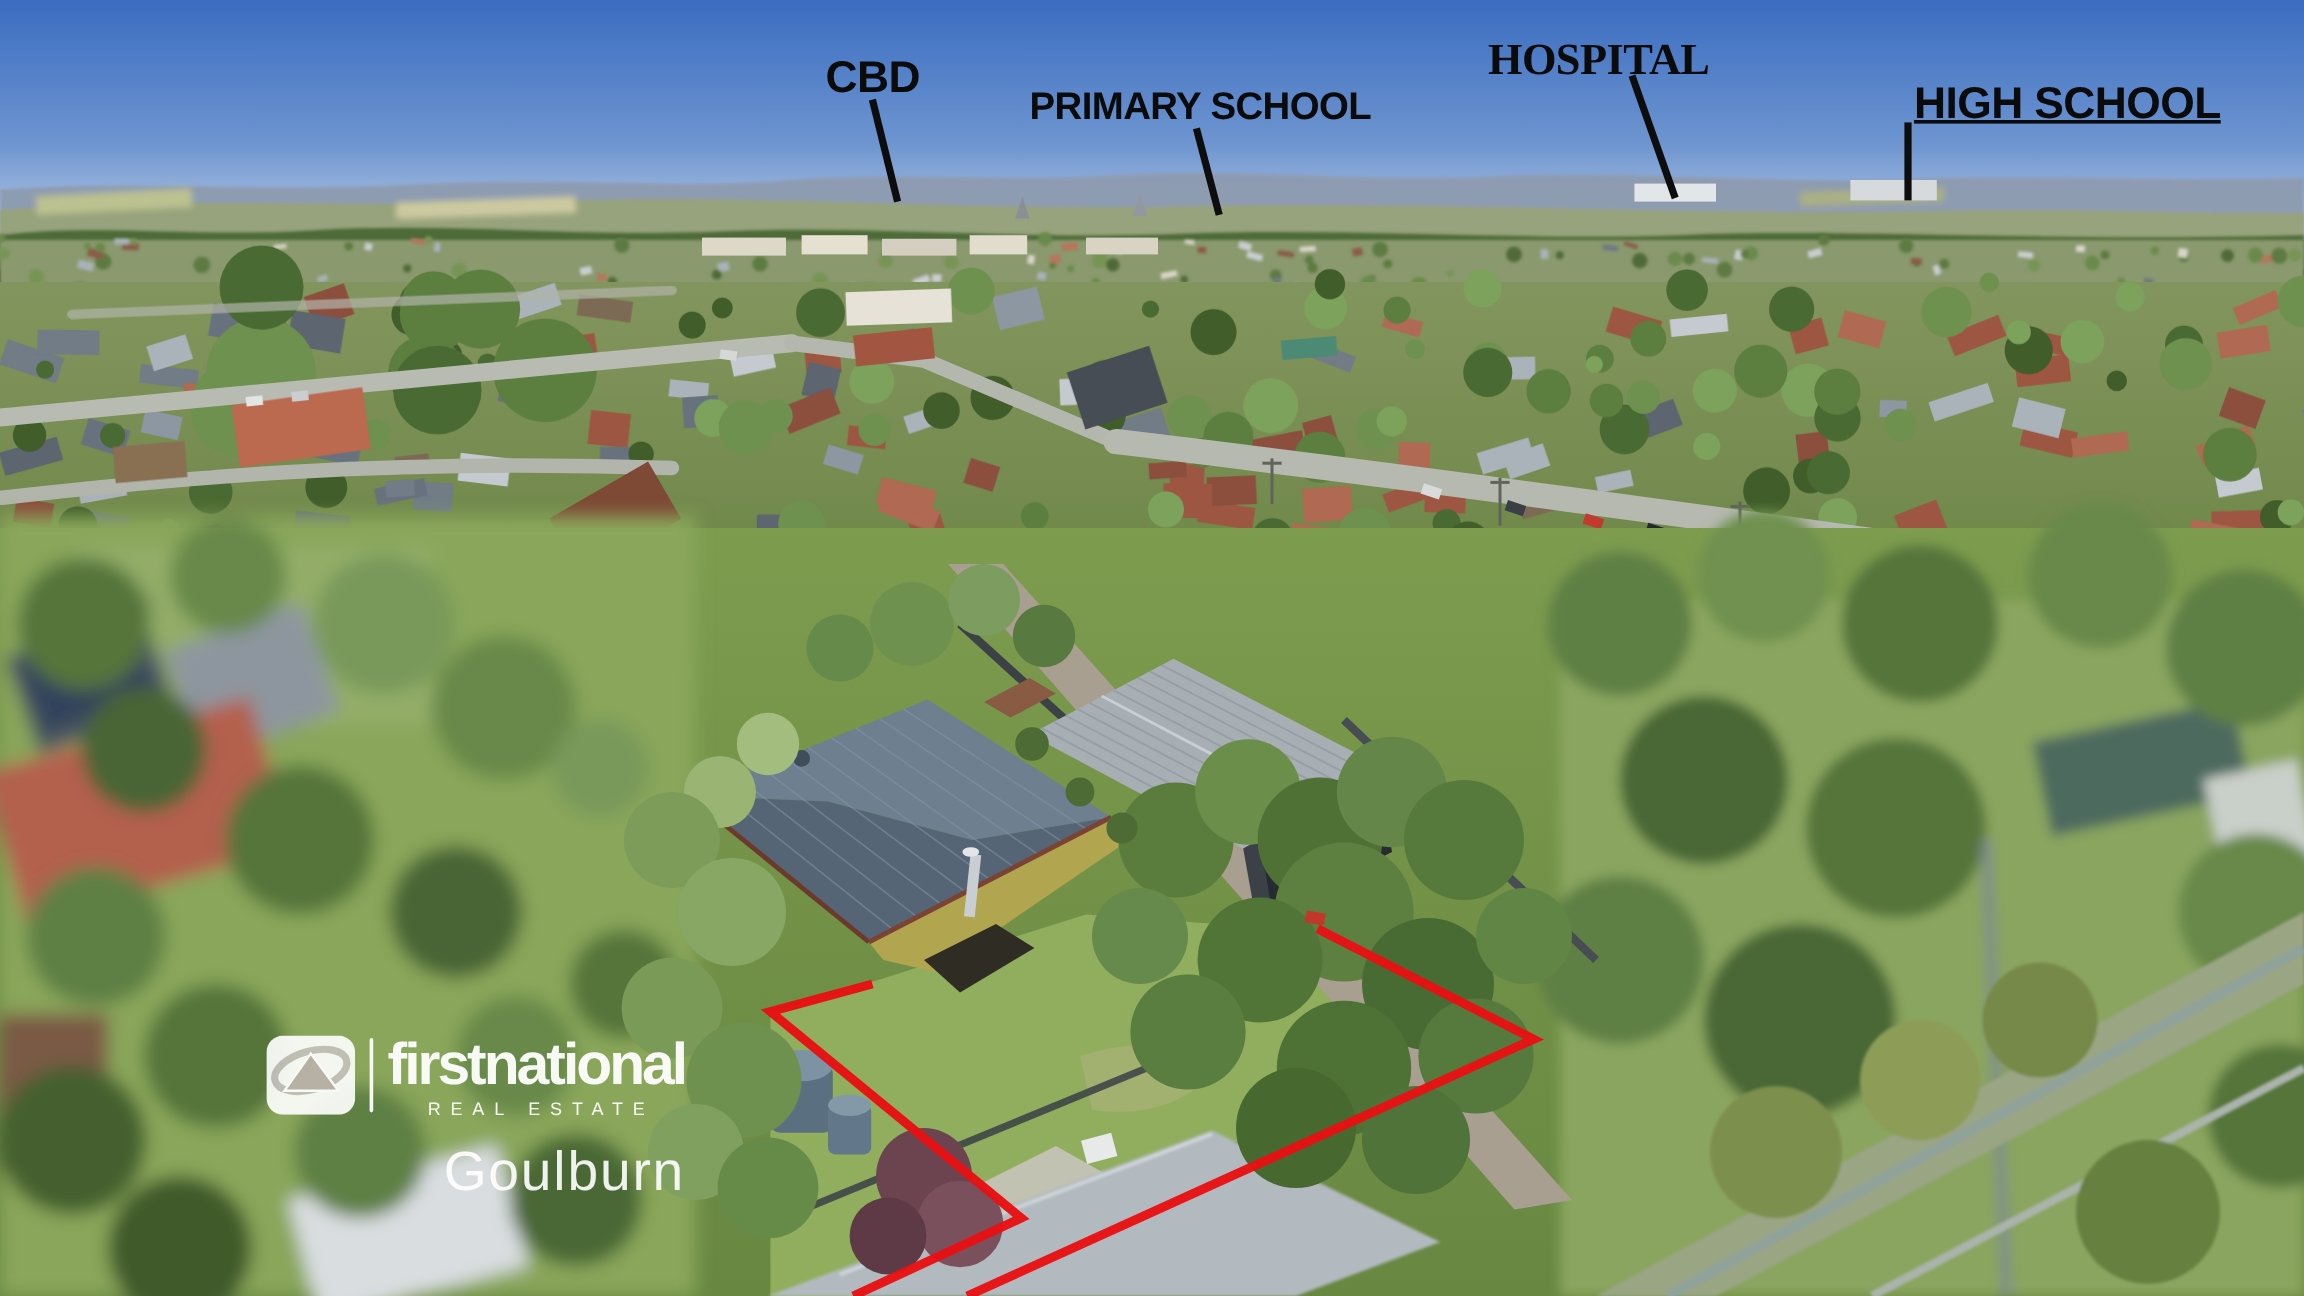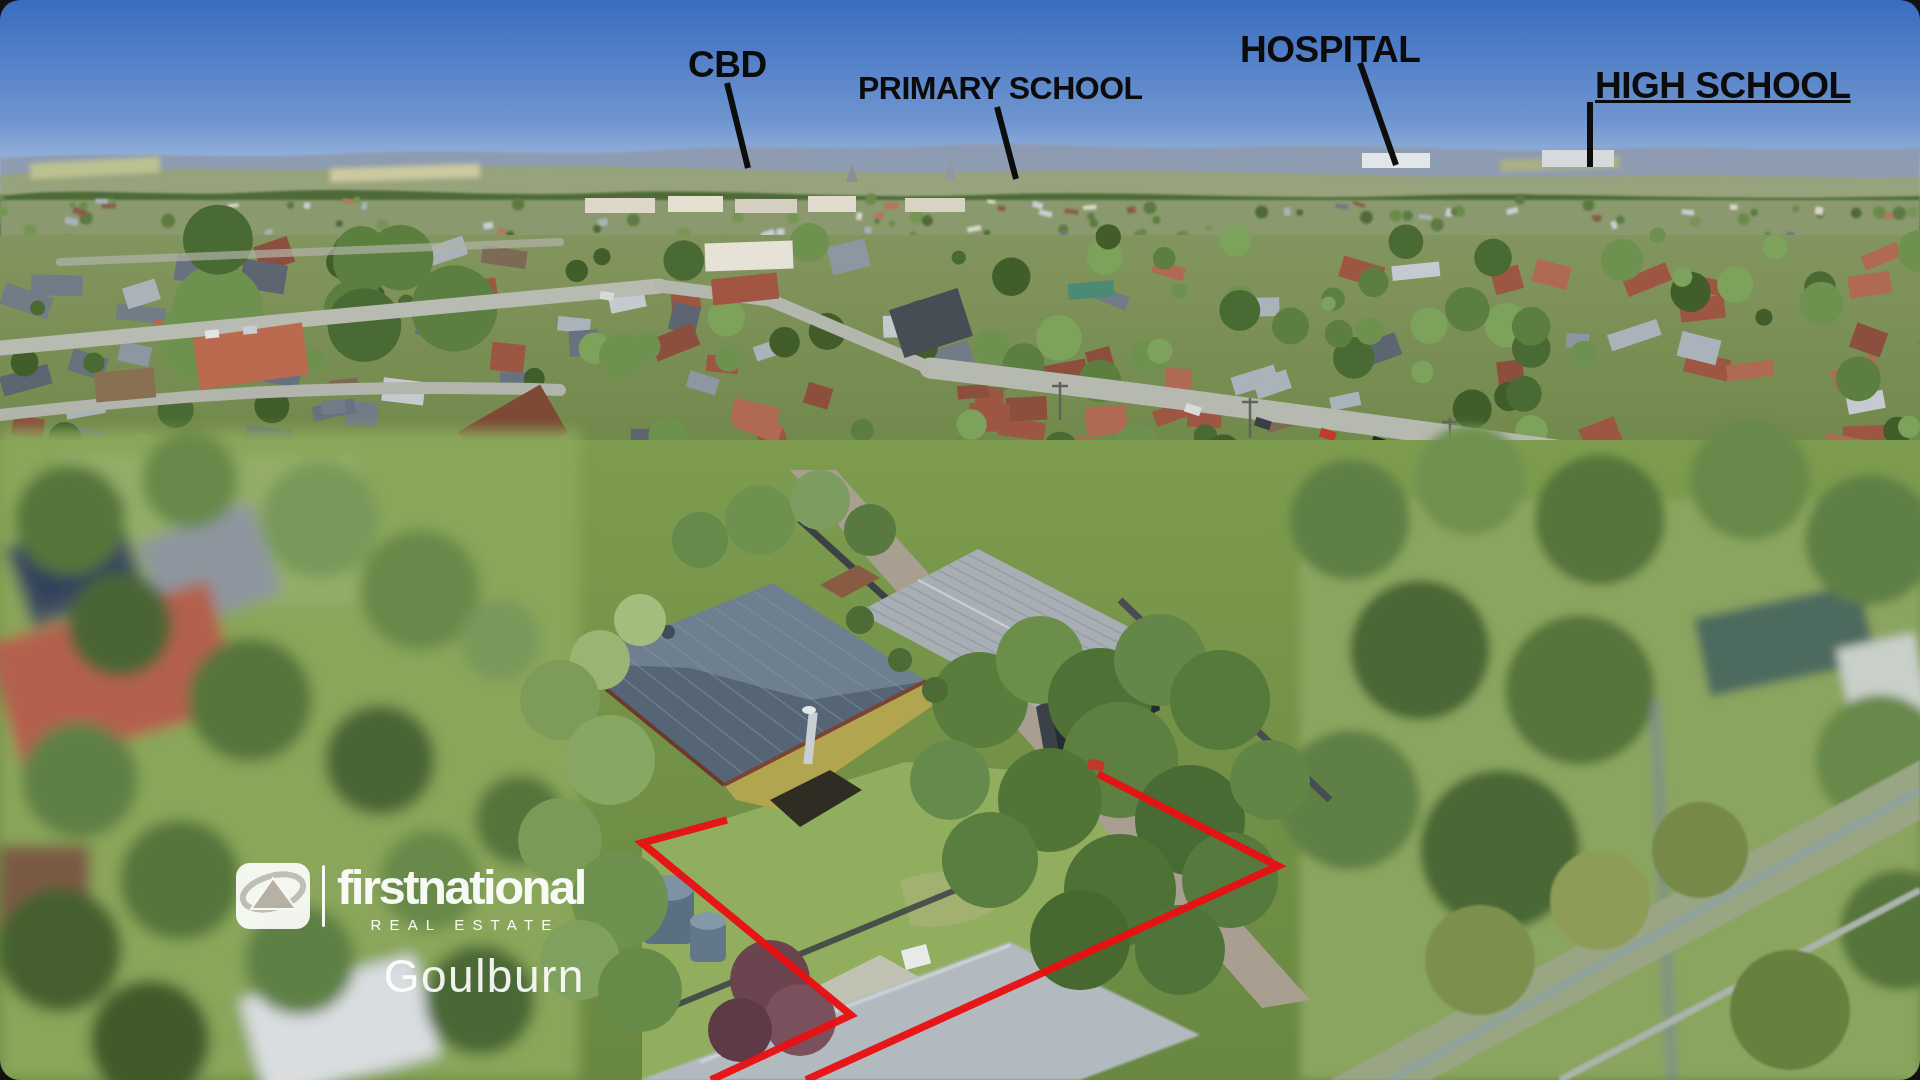--- a/index.html
+++ b/index.html
@@ -1,25 +1,25 @@
 <!DOCTYPE html>
 <html style="--red: #e81114; --anno: #0b0b0b; --wm: #ffffff;"><head>
 <meta charset="utf-8">
 <style>
   html,body{margin:0;padding:0;background:#111;}
   .stage{position:relative;width:1920px;height:1080px;overflow:hidden;
-         font-family:"Liberation Sans","DejaVu Sans",sans-serif;border-radius:20px;}
+         font-family:"Liberation Sans","DejaVu Sans",sans-serif;}
   .stage svg.scene{position:absolute;left:0;top:0;}
   .anno{position:absolute;font-weight:700;font-size:32px;letter-spacing:-0.5px;
         color:var(--anno,#0b0b0b);white-space:nowrap;}
   #anno-cbd{left:688px;top:44px;font-size:37px;}
   #anno-primary{left:858px;top:70px;}
-  #anno-hospital{left:1240px;top:29px;font-size:37px;}
+  #anno-hospital{left:1240px;top:29px;font-size:37px;font-family:Liberation Serif, serif;}
   #anno-high{left:1595px;top:65px;font-size:37px;text-decoration:underline;}
-  .watermark{position:absolute;left:236px;top:863px;display:flex;align-items:flex-start;
+  .watermark{position:absolute;left:222px;top:863px;display:flex;align-items:flex-start;
              color:var(--wm,#ffffff);opacity:.95;}
   .wm-icon{width:74px;height:66px;}
   .wm-divider{width:3px;height:62px;background:var(--wm,#fff);margin:2px 12px 0 12px;border-radius:2px;}
   .wm-brand{font-size:49px;font-weight:700;letter-spacing:-2.5px;line-height:1;}
   .wm-tagline{font-size:15px;font-weight:400;letter-spacing:8.2px;text-align:center;
               margin-top:4px;margin-right:-8px;}
   .wm-office{font-size:46px;font-weight:400;letter-spacing:1.5px;text-align:right;margin-top:16px;opacity:.96;}
 </style>
 </head>
 <body>

